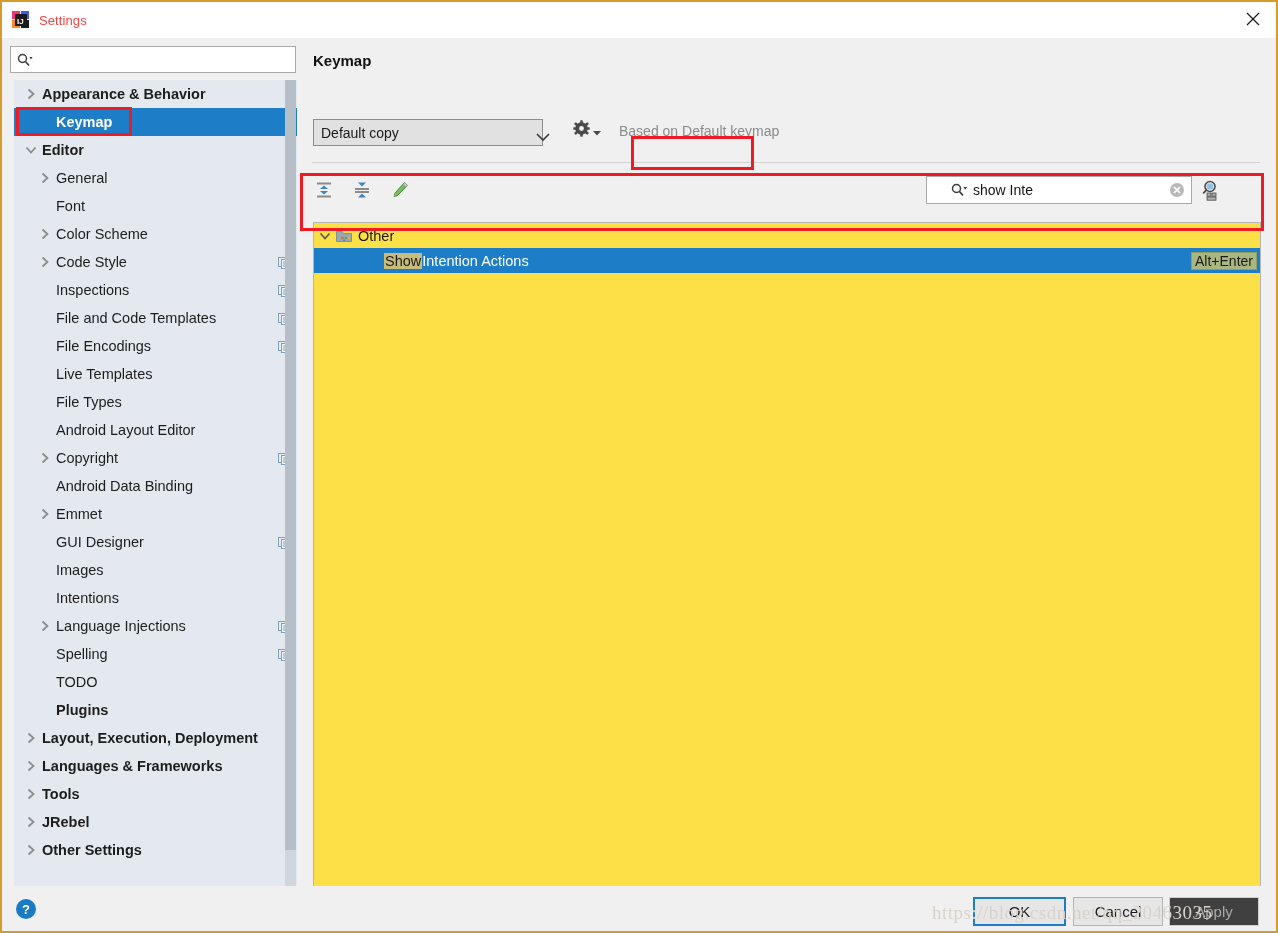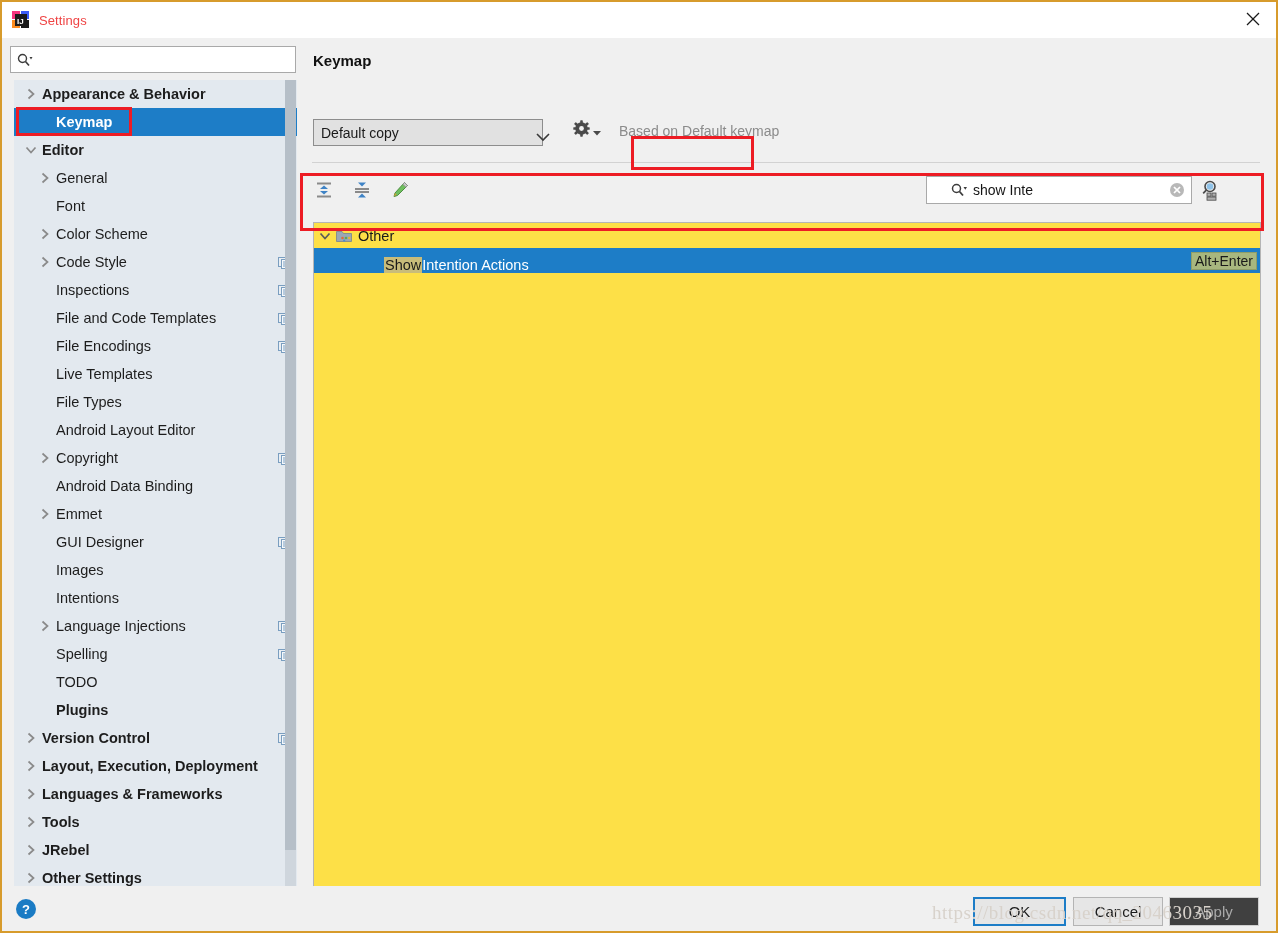--- a/index.html
+++ b/index.html
@@ -187,21 +187,21 @@
     width: 948px; height: 692px;
     background: #fde047; border: 1px solid #b5b5b5;
     overflow: hidden;
     margin-top: 12px;
   }
   .res-row {
     height: 25px; display: flex; align-items: center;
     font-size: 14.5px; color: #1a1a1a; position: relative;
     white-space: nowrap;
   }
-  .res-row.selected { background: #1d7dc7; color: #ffffff; align-items: flex-end; }
+  .res-row.selected { background: #1d7dc7; color: #ffffff; }
   .res-arrow { width: 22px; display: flex; align-items: center; justify-content: center;
                color: #5a5a5a; }
   .folder-ic { width: 16px; height: 14px; margin-right: 6px; flex: 0 0 16px; }
   .match-hl {
     background: #c8bc7a; color: #1a1a1a; padding: 0 1px;
   }
   .shortcut-badge {
     position: absolute; right: 3px; top: 50%; transform: translateY(-50%);
     background: #a8b77f; color: #1a1a1a; font-size: 14px;
     padding: 0 3px; border: 1px solid #8f9e68;
@@ -455,35 +455,20 @@
               <line x1="5" y1="9" x2="10" y2="9" stroke="#7a9ec0"></line>
             </svg></span>
         </div>
         <div class="tree-row indent-1">
           <span class="arrow"></span>
           <span class="lbl">TODO</span>
         </div>
         <div class="tree-row indent-1 bold">
           <span class="arrow"></span>
           <span class="lbl">Plugins</span>
-        </div>
-        <div class="tree-row indent-0 bold">
-          <span class="arrow">
-            <svg width="10" height="12" viewBox="0 0 10 12">
-              <polyline points="2.5,1.5 7.5,6 2.5,10.5" fill="none" stroke="currentColor" stroke-width="1.7"></polyline>
-            </svg>
-          </span>
-          <span class="lbl">Version Control</span>
-          <span class="copy-ic"><svg width="12" height="12" viewBox="0 0 12 12">
-              <rect x="0.5" y="0.5" width="7" height="9" fill="#e9eef3" stroke="#7a9ec0" stroke-width="1"></rect>
-              <rect x="3.5" y="2.5" width="8" height="9" fill="#f5f8fb" stroke="#7a9ec0" stroke-width="1"></rect>
-              <line x1="5" y1="5" x2="10" y2="5" stroke="#7a9ec0"></line>
-              <line x1="5" y1="7" x2="10" y2="7" stroke="#7a9ec0"></line>
-              <line x1="5" y1="9" x2="10" y2="9" stroke="#7a9ec0"></line>
-            </svg></span>
         </div>
         <div class="tree-row indent-0 bold">
           <span class="arrow">
             <svg width="10" height="12" viewBox="0 0 10 12">
               <polyline points="2.5,1.5 7.5,6 2.5,10.5" fill="none" stroke="currentColor" stroke-width="1.7"></polyline>
             </svg>
           </span>
           <span class="lbl">Layout, Execution, Deployment</span>
         </div>
         <div class="tree-row indent-0 bold">

